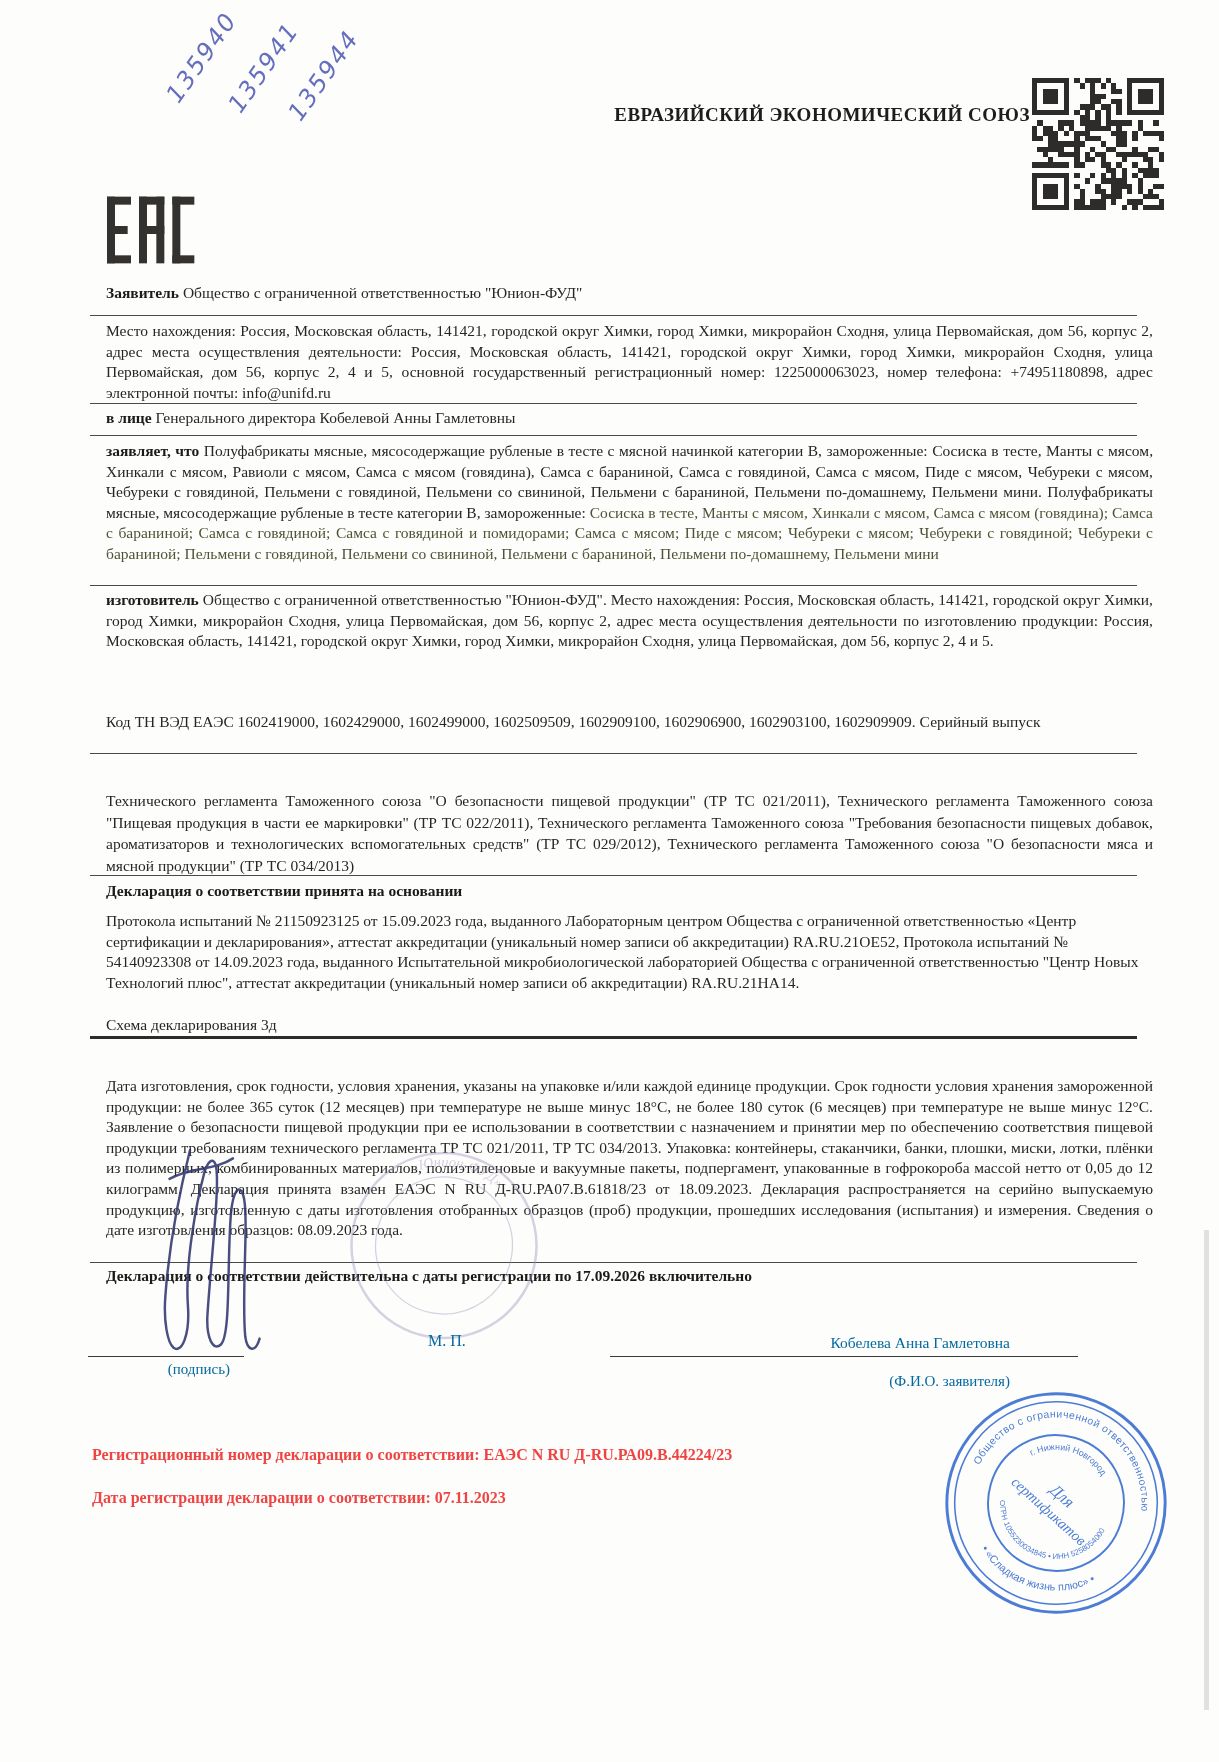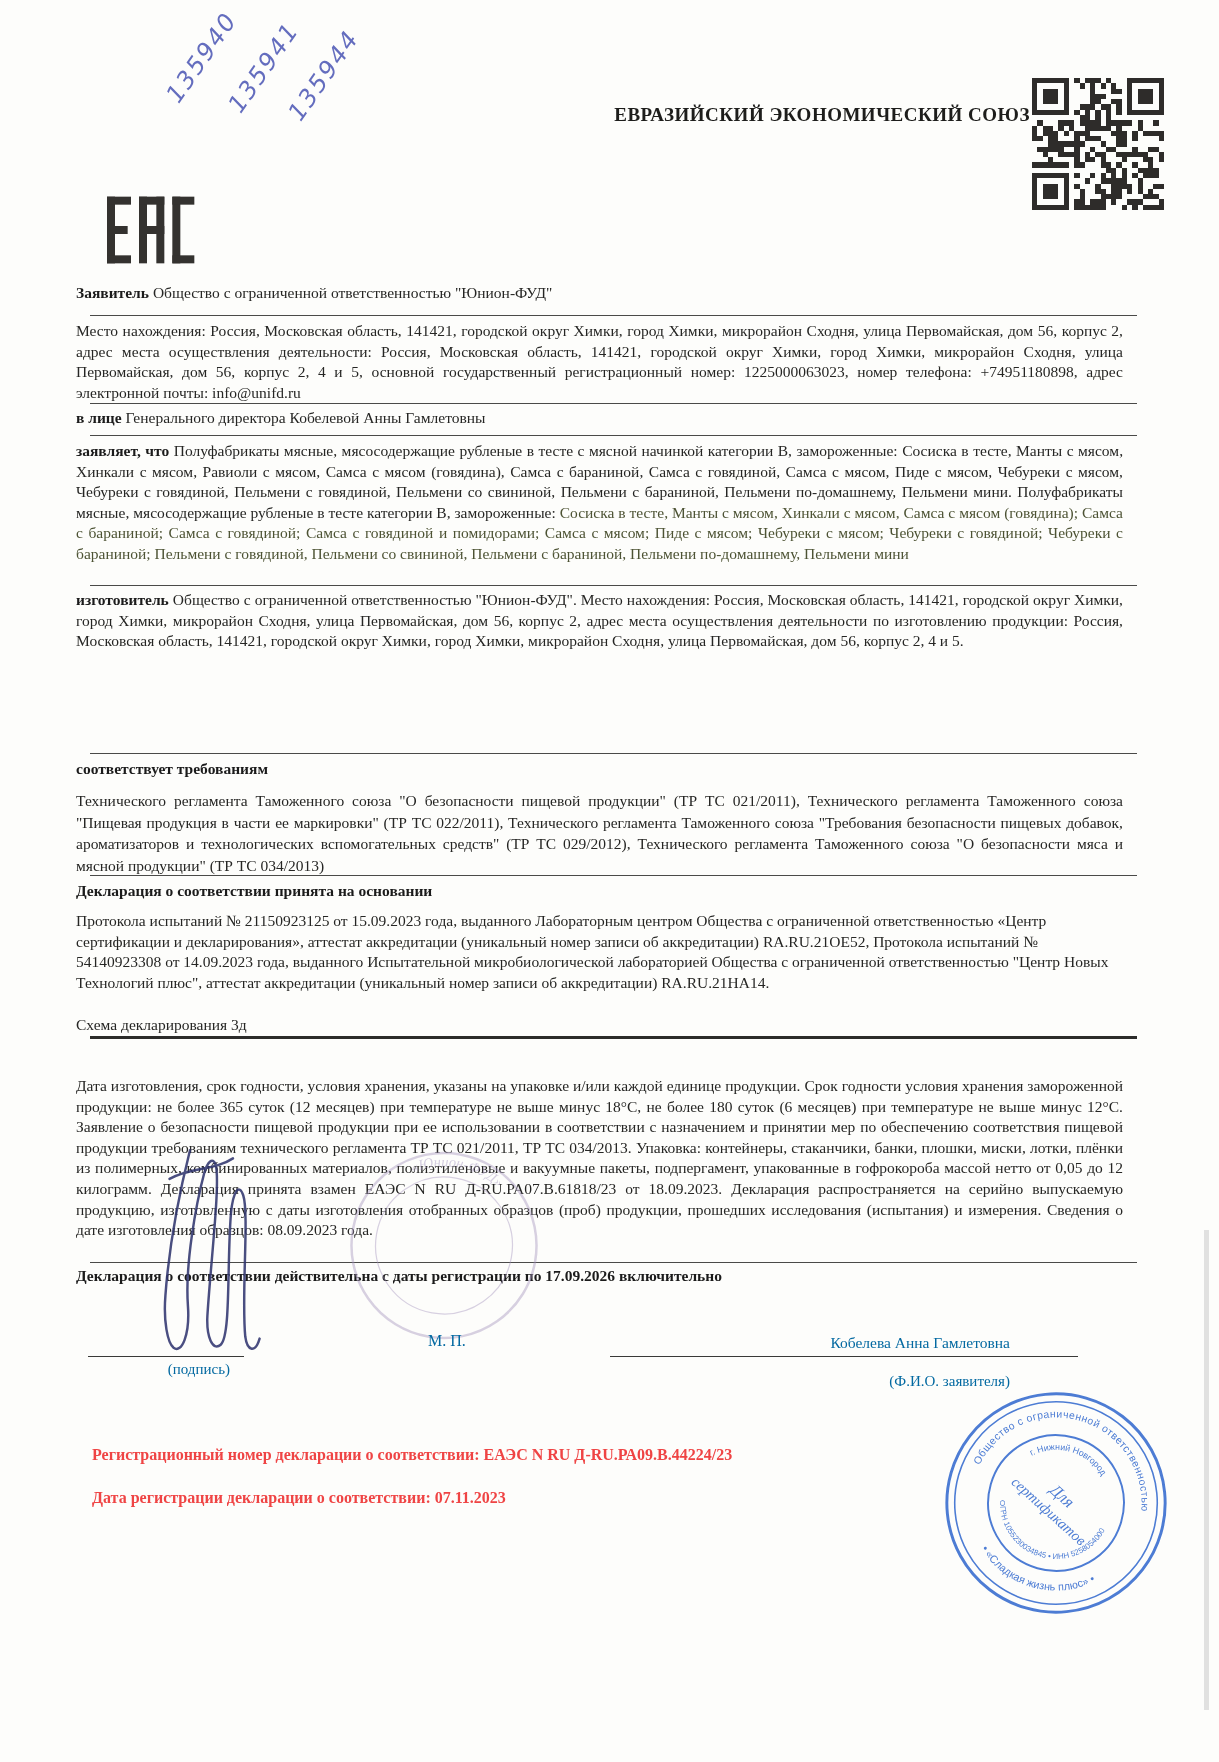--- a/index.html
+++ b/index.html
@@ -1,19 +1,19 @@
 <!DOCTYPE html>
 <html><head>
 <meta charset="utf-8">
 <style>
   html,body{margin:0;padding:0;background:#888;}
   .page{position:relative;width:1219px;height:1762px;background:#fdfdfb;overflow:hidden;
         font-family:"Liberation Serif", serif;color:#242424;margin:0 auto;}
   .abs{position:absolute;}
-  .para{position:absolute;left:76px;width:1047px;font-size:15.5px;line-height:20.6px;
+  .para{position:absolute;left:106px;width:1047px;font-size:15.5px;line-height:20.6px;
         text-align:justify;color:#262624;}
   .para.left{text-align:left;}
   .b{font-weight:bold;color:#1b1b1b;}
   .rule{position:absolute;left:90px;width:1047px;border-top:1.6px solid #4a4a48;height:0;}
   .rule.thick{border-top:3px solid #2c2c2a;}
   .doc-title{position:absolute;left:120px;width:910px;text-align:right;font-weight:bold;
              font-size:19px;letter-spacing:.5px;color:#1d1d1b;white-space:nowrap;}
   .hand{position:absolute;font-family:"DejaVu Sans", sans-serif;font-style:italic;
         font-size:24px;color:#4a55b4;transform:rotate(-55deg);transform-origin:0 50%;
         letter-spacing:2px;opacity:.85;white-space:nowrap;}
@@ -380,24 +380,24 @@
 
   <div class="para" style="top:408px;"><span class="b">в лице</span> <span>Генерального директора Кобелевой Анны Гамлетовны</span></div>
 
   <div class="rule" style="top:435px;"></div>
 
   <div class="para" style="top:441px;"><span class="b">заявляет, что</span> <span>Полуфабрикаты мясные, мясосодержащие рубленые в тесте с мясной начинкой категории В, замороженные: Сосиска в тесте, Манты с мясом, Хинкали с мясом, Равиоли с мясом, Самса с мясом (говядина), Самса с бараниной, Самса с говядиной, Самса с мясом, Пиде с мясом, Чебуреки с мясом, Чебуреки с говядиной, Пельмени с говядиной, Пельмени со свининой, Пельмени с бараниной, Пельмени по-домашнему, Пельмени мини. Полуфабрикаты мясные, мясосодержащие рубленые в тесте категории В, замороженные: </span><span class="tint">Сосиска в тесте, Манты с мясом, Хинкали с мясом, Самса с мясом (говядина); Самса с бараниной; Самса с говядиной; Самса с говядиной и помидорами; Самса с мясом; Пиде с мясом; Чебуреки с мясом; Чебуреки с говядиной; Чебуреки с бараниной; Пельмени с говядиной, Пельмени со свининой, Пельмени с бараниной, Пельмени по-домашнему, Пельмени мини</span></div>
 
   <div class="rule" style="top:585px;"></div>
 
   <div class="para" style="top:590px;"><span class="b">изготовитель</span> <span>Общество с ограниченной ответственностью "Юнион-ФУД". Место нахождения: Россия, Московская область, 141421, городской округ Химки, город Химки, микрорайон Сходня, улица Первомайская, дом 56, корпус 2, адрес места осуществления деятельности по изготовлению продукции: Россия, Московская область, 141421, городской округ Химки, город Химки, микрорайон Сходня, улица Первомайская, дом 56, корпус 2, 4 и 5.</span></div>
+  <div class="para left" style="top:712px;">Код ТН ВЭД ЕАЭС 1602419000, 1602429000, 1602499000, 1602509509, 1602909100, 1602906900, 1602903100, 1602909909. Серийный выпуск</div>
 
   <div class="rule" style="top:753px;"></div>
 
-  <div class="para b" style="top:759px;">соответствует требованиям</div>
   <div class="para" style="top:790px;line-height:21.5px;">Технического регламента Таможенного союза "О безопасности пищевой продукции" (ТР ТС 021/2011), Технического регламента Таможенного союза "Пищевая продукция в части ее маркировки" (ТР ТС 022/2011), Технического регламента Таможенного союза "Требования безопасности пищевых добавок, ароматизаторов и технологических вспомогательных средств" (ТР ТС 029/2012), Технического регламента Таможенного союза "О безопасности мяса и мясной продукции" (ТР ТС 034/2013)</div>
 
   <div class="rule" style="top:875px;"></div>
 
   <div class="para b" style="top:881px;">Декларация о соответствии принята на основании</div>
   <div class="para left" style="top:911px;">Протокола испытаний № 21150923125 от 15.09.2023 года, выданного Лабораторным центром Общества с ограниченной ответственностью «Центр сертификации и декларирования», аттестат аккредитации (уникальный номер записи об аккредитации) RA.RU.21ОЕ52, Протокола испытаний № 54140923308 от 14.09.2023 года, выданного Испытательной микробиологической лабораторией Общества с ограниченной ответственностью "Центр Новых Технологий плюс", аттестат аккредитации (уникальный номер записи об аккредитации) RA.RU.21НА14.</div>
   <div class="para left" style="top:1015px;">Схема декларирования 3д</div>
 
   <div class="rule thick" style="top:1036px;"></div>
 

